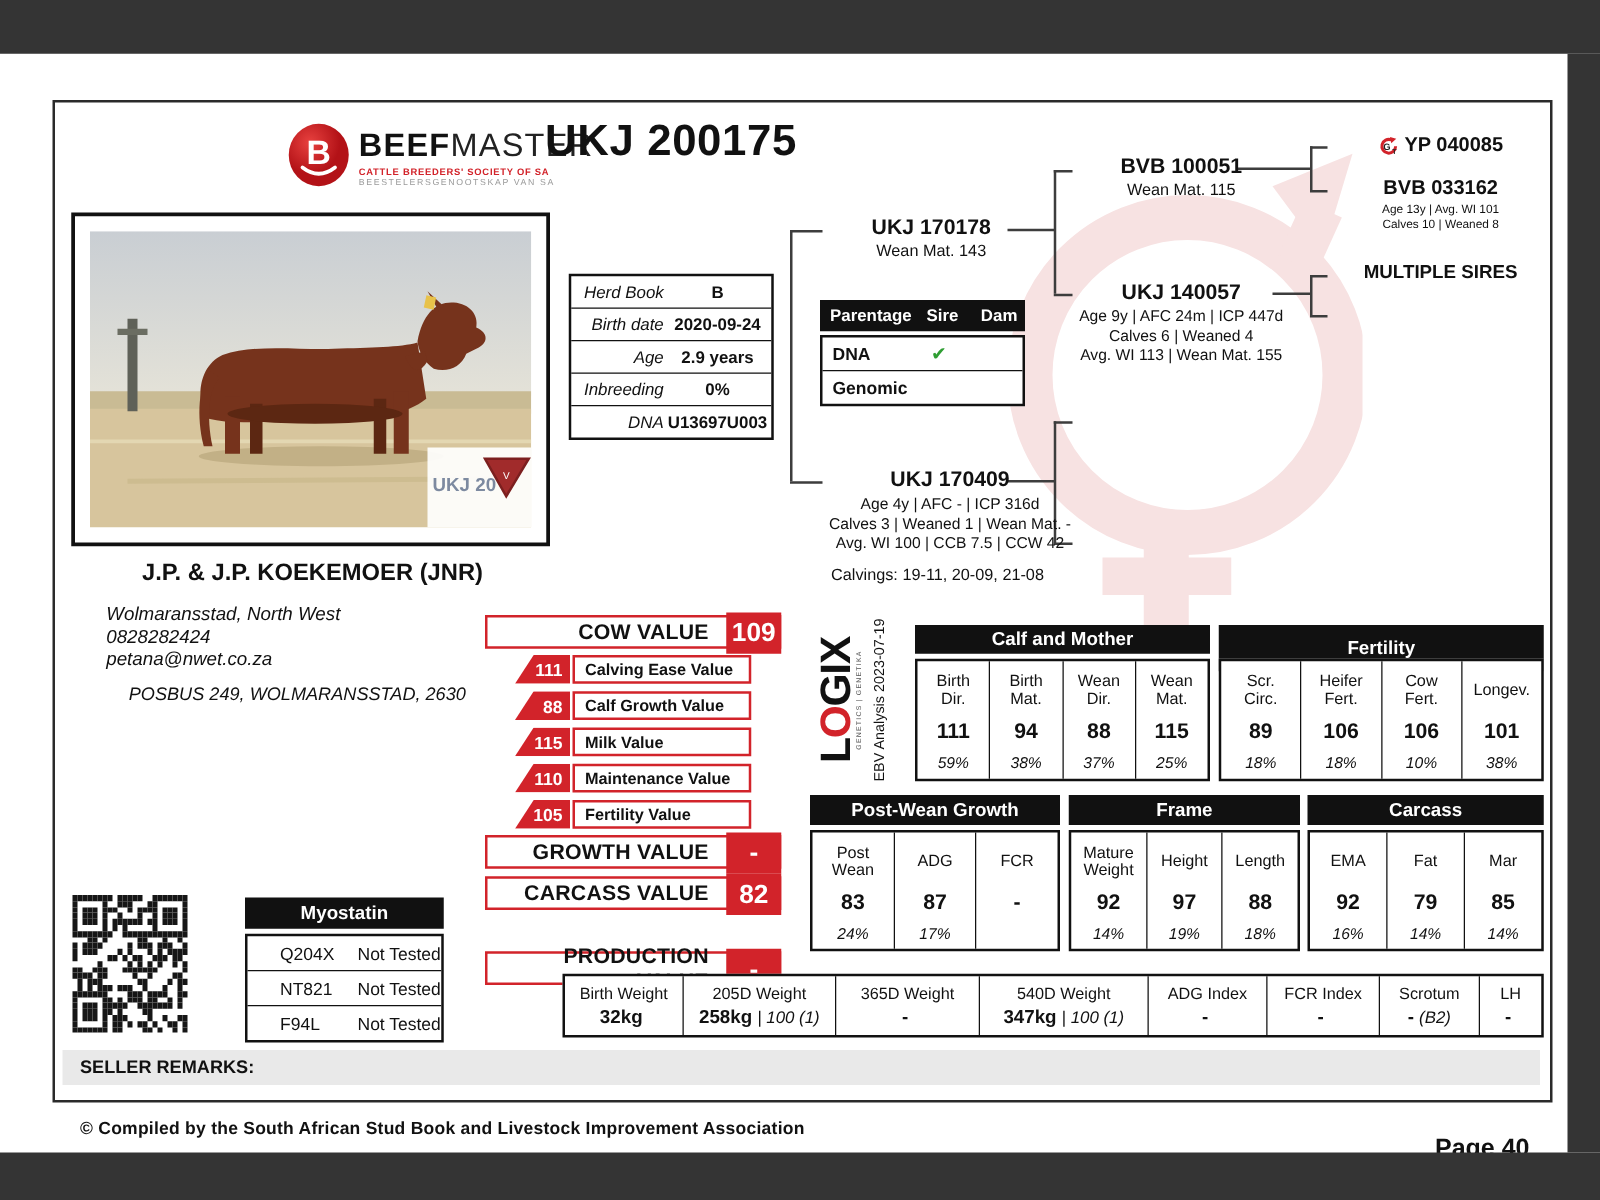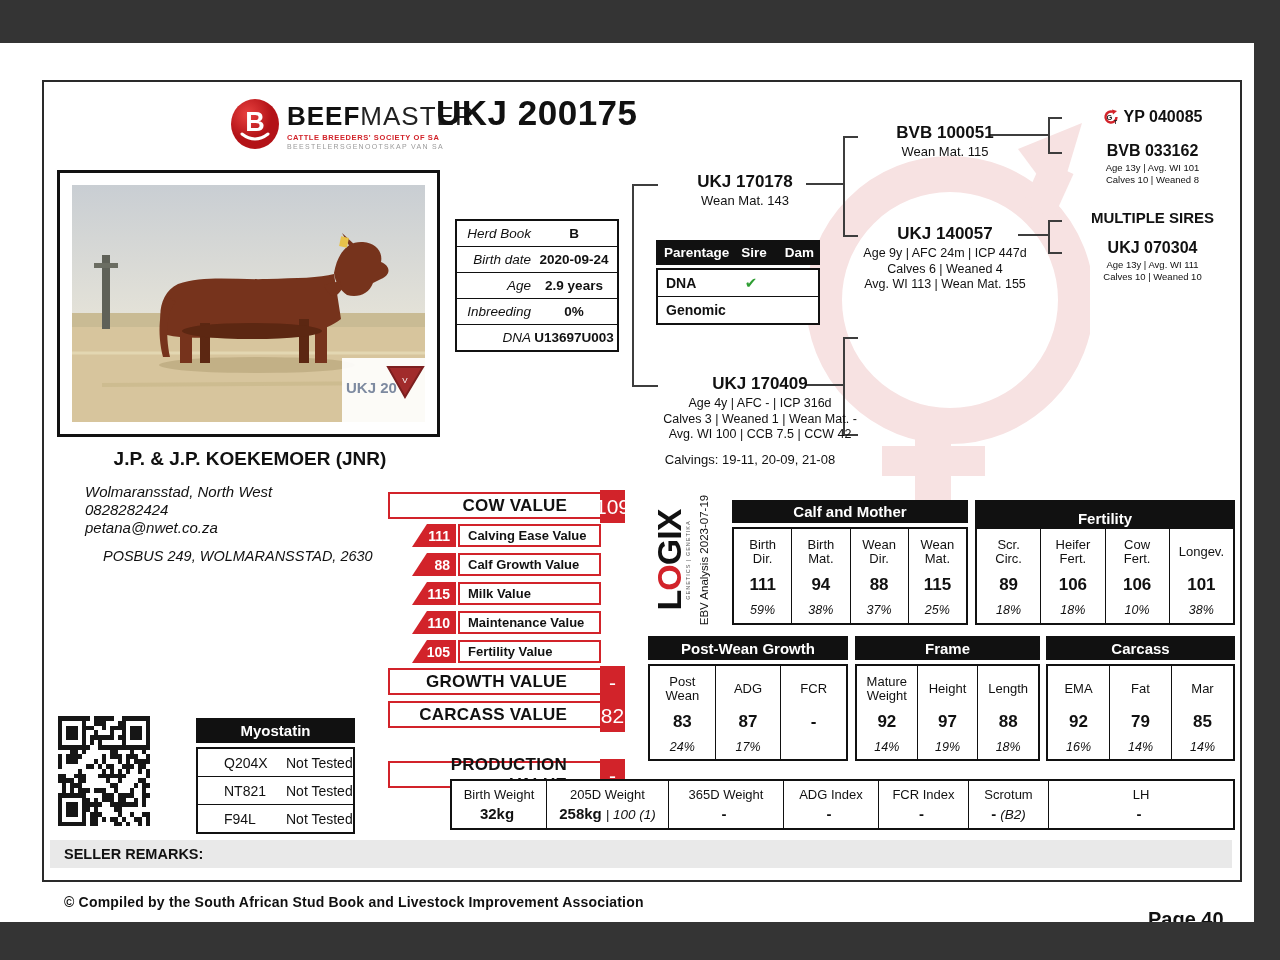--- a/index.html
+++ b/index.html
@@ -44,22 +44,22 @@
   .hline{position:absolute;border-top:2px solid #3d3d3d;z-index:1;}
   .vline{position:absolute;border-left:2px solid #3d3d3d;z-index:1;}
   
   .owner-name{position:absolute;left:60px;top:448px;width:380px;text-align:center;font-weight:bold;font-size:19px;}
   .owner-addr{position:absolute;left:85px;top:483px;font-style:italic;font-size:15px;line-height:18px;}
   .owner-postal{position:absolute;left:103px;top:548px;font-style:italic;font-size:14.5px;}
   
   .vban{position:absolute;width:237px;height:27px;border:2px solid #d2232a;background:#fff;box-sizing:border-box;
         display:flex;align-items:center;}
   .vban-label{flex:1;text-align:right;font-weight:bold;font-size:17px;margin-right:56px;letter-spacing:.2px;}
-  .vban-box{position:absolute;right:-2px;top:-4px;width:25px;height:33px;background:#d2232a;color:#fff;
-            display:flex;align-items:center;justify-content:center;font-weight:normal;font-size:21px;}
+  .vban-box{position:absolute;right:-2px;top:-4px;width:44px;height:33px;background:#d2232a;color:#fff;
+            display:flex;align-items:center;justify-content:center;font-weight:bold;font-size:21px;}
   .sub-badge{position:absolute;left:412px;width:44px;height:23px;background:#d2232a;color:#fff;font-weight:bold;
              font-size:14px;display:flex;align-items:center;justify-content:flex-end;padding-right:6px;
              box-sizing:border-box;clip-path:polygon(34% 0,100% 0,100% 100%,0 100%);}
   .sub-label{position:absolute;left:458px;width:143px;height:23px;border:2px solid #d2232a;background:#fff;
              box-sizing:border-box;display:flex;align-items:center;padding-left:8px;font-weight:bold;font-size:13px;}
   
   .logix{position:absolute;left:602px;top:534px;width:140px;height:52px;transform:rotate(-90deg);
          display:flex;flex-direction:column;align-items:center;justify-content:center;}
   .logix-brand{font-weight:bold;font-size:34px;letter-spacing:-1px;line-height:32px;}
   .logix-o{color:#d2232a;}
@@ -268,27 +268,20 @@
     <div class="ped-id">UKJ 140057</div>
     <div class="ped-lines">
       <div>Age 9y | AFC 24m | ICP 447d</div>
       <div>Calves 6 | Weaned 4</div>
       <div>Avg. WI 113 | Wean Mat. 155</div>
     </div>
   </div>
   <div class="ped" style="left:1080px;top:209px;width:145px;">
     <div style="font-weight:bold;font-size:15px;">MULTIPLE SIRES</div>
   </div>
-  <div class="ped" style="left:1080px;top:239px;width:145px;">
-    <div class="ped-id-sm">UKJ 070304</div>
-    <div class="ped-small">
-      <div>Age 13y | Avg. WI 111</div>
-      <div>Calves 10 | Weaned 10</div>
-    </div>
-  </div>
   <div class="ped" style="left:655px;top:374px;width:210px;">
     <div class="ped-id">UKJ 170409</div>
     <div class="ped-lines">
       <div>Age 4y | AFC - | ICP 316d</div>
       <div>Calves 3 | Weaned 1 | Wean Mat. -</div>
       <div>Avg. WI 100 | CCB 7.5 | CCW 42</div>
     </div>
   </div>
   <div class="ped" style="left:645px;top:452px;width:210px;font-size:13px;">Calvings: 19-11, 20-09, 21-08</div>
 
@@ -496,20 +489,24 @@
       <span class="wt-h">Birth Weight</span>
       <span class="wt-v"><span>32kg</span><span class="wt-x"></span></span>
     </div>
     <div class="wt-cell" style="width:122px;">
       <span class="wt-h">205D Weight</span>
       <span class="wt-v"><span>258kg</span><span class="wt-x">| 100 (1)</span></span>
     </div>
     <div class="wt-cell" style="width:115px;">
       <span class="wt-h">365D Weight</span>
       <span class="wt-v"><span>-</span><span class="wt-x"></span></span>
+    </div>
+    <div class="wt-cell" style="width:135px;">
+      <span class="wt-h">540D Weight</span>
+      <span class="wt-v"><span>347kg</span><span class="wt-x">| 100 (1)</span></span>
     </div>
     <div class="wt-cell" style="width:95px;">
       <span class="wt-h">ADG Index</span>
       <span class="wt-v"><span>-</span><span class="wt-x"></span></span>
     </div>
     <div class="wt-cell" style="width:90px;">
       <span class="wt-h">FCR Index</span>
       <span class="wt-v"><span>-</span><span class="wt-x"></span></span>
     </div>
     <div class="wt-cell" style="width:80px;">

